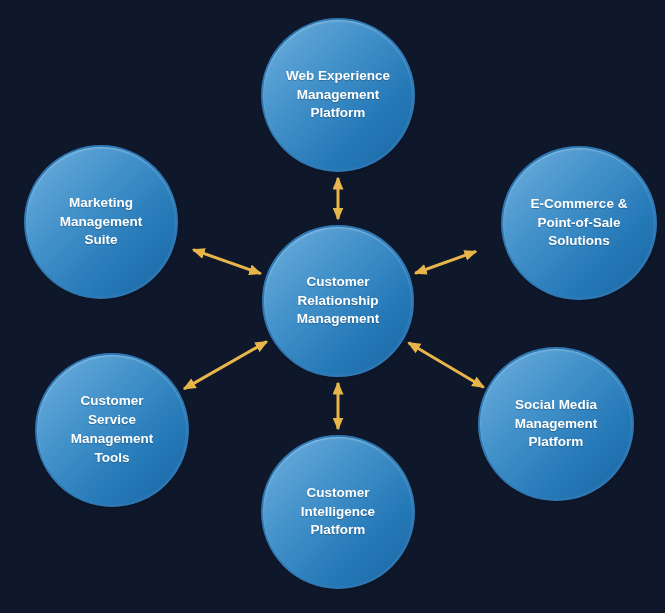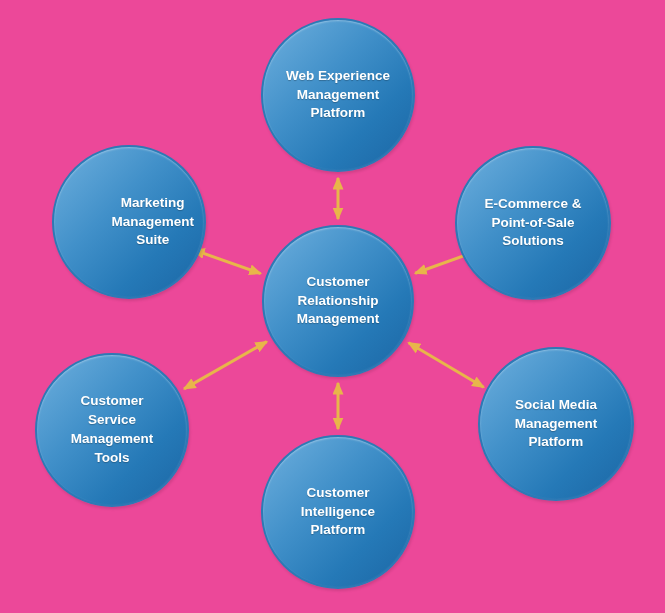--- a/index.html
+++ b/index.html
@@ -5,21 +5,21 @@
   html, body {
     margin: 0;
     padding: 0;
     background: #ffffff;
     font-family: "Liberation Sans", sans-serif;
   }
   .canvas {
     position: relative;
     width: 665px;
     height: 613px;
-    background: #ec4899;
+    background: #0f172a;
     overflow: hidden;
   }
   .arrow-layer {
     position: absolute;
     left: 0;
     top: 0;
     width: 665px;
     height: 613px;
     z-index: 1;
   }
@@ -38,22 +38,22 @@
     white-space: pre-line;
     z-index: 2;
     background: linear-gradient(135deg, #6FB0DE 0%, #4190C9 40%, #2579B7 70%, #1B66A4 100%);
     border: 2px solid #2E79B5;
     box-shadow: inset 0 1px 2px rgba(255,255,255,0.35), 1px 2px 3px rgba(0,0,0,0.12);
     text-shadow: 0 1px 1px rgba(0,0,0,0.25);
     padding: 10px;
   }
   
   .node-top          { left: 261px; top: 18px;  width: 154px; height: 154px; }
-  .node-top-left     { left: 52px;  top: 145px; width: 154px; height: 154px; justify-content: flex-end; }
-  .node-top-right    { left: 455px; top: 146px; width: 156px; height: 154px; }
+  .node-top-left     { left: 24px;  top: 145px; width: 154px; height: 154px; }
+  .node-top-right    { left: 501px; top: 146px; width: 156px; height: 154px; }
   .node-center       { left: 262px; top: 225px; width: 152px; height: 152px; }
   .node-bottom-left  { left: 35px;  top: 353px; width: 154px; height: 154px; }
   .node-bottom-right { left: 478px; top: 347px; width: 156px; height: 154px; }
   .node-bottom       { left: 261px; top: 435px; width: 154px; height: 154px; }
 </style>
 </head>
 <body>
 
 <div class="canvas">
 

